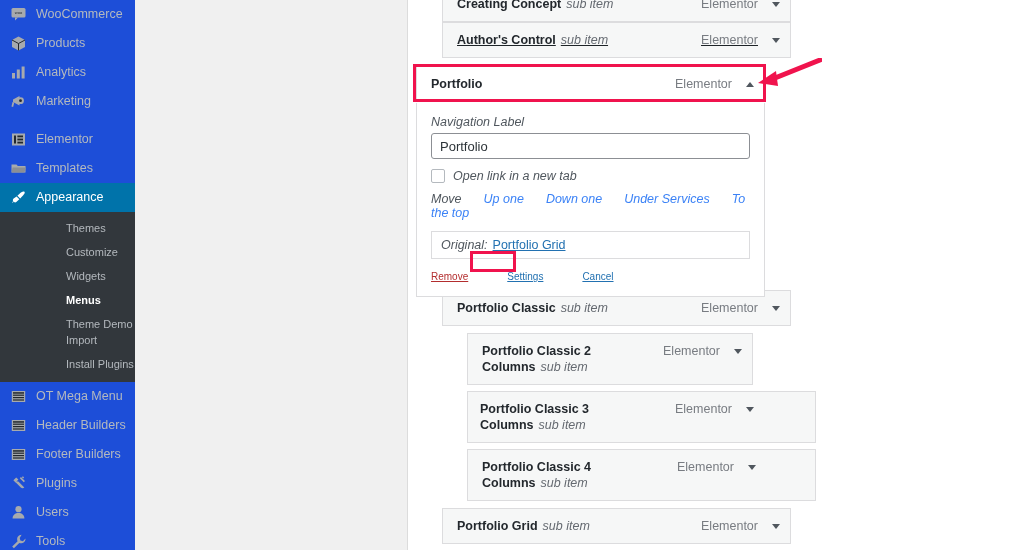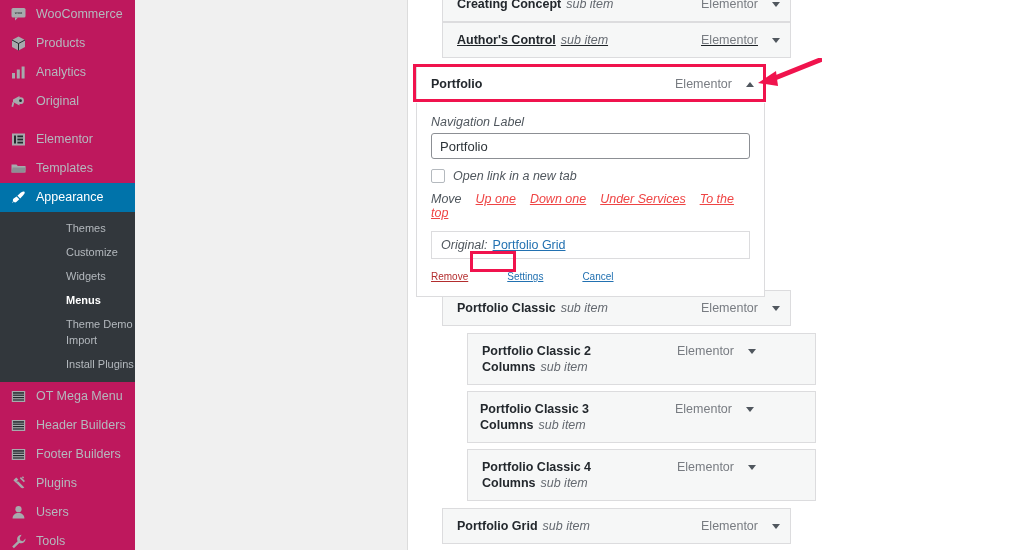--- a/index.html
+++ b/index.html
@@ -9,21 +9,21 @@
     overflow: hidden;
     background: #ffffff;
     font-family: "Liberation Sans", sans-serif;
   }
   #root { position: relative; width: 1024px; height: 550px; }
 
   
   #adminmenu {
     position: absolute; left: 0; top: 0;
     width: 135px; height: 550px;
-    background: #be185d;
+    background: #1d4ed8;
     color: #b4b9be;
     font-size: 12.5px;
   }
   .menu-top {
     position: relative;
     display: flex; align-items: center;
     height: 29px;
     padding-left: 9px;
     color: #b4b9be;
     cursor: pointer;
@@ -164,24 +164,23 @@
     color: #50575e;
     font-size: 12.5px;
   }
   .move-row {
     margin-top: 9px;
     font-style: italic;
     color: #50575e;
     font-size: 12.5px;
   }
   .move-row .mv-link {
-    color: #ef4444;
-    text-decoration: underline;
+    color: #3b82f6;
     font-style: italic;
-    margin-left: 14px;
+    margin-left: 22px;
     cursor: pointer;
   }
   .orig-box {
     margin-top: 11px;
     border: 1px solid #dcdcde;
     padding: 6px 9px;
     font-size: 12.5px;
   }
   .orig-box .olabel { font-style: italic; color: #50575e; }
   .orig-box .olink {
@@ -253,21 +252,21 @@
 
     <div class="menu-top">
       <span class="ico">
         <svg width="17" height="17" viewBox="0 0 17 17">
             <path d="M3 6.5 L9.5 3 L9.5 12.5 L3 9 Z" fill="#a7aaad"></path>
             <circle cx="10.5" cy="7.7" r="3.4" fill="#a7aaad"></circle>
             <circle cx="10.5" cy="7.7" r="1.4" fill="#23282d"></circle>
             <path d="M3.4 9.2 L2.3 13.8" stroke="#a7aaad" stroke-width="1.7"></path>
           </svg>
       </span>
-      <span class="mlabel">Original</span>
+      <span class="mlabel">Marketing</span>
     </div>
 
     <div class="menu-gap"></div>
 
     <div class="menu-top">
       <span class="ico">
         <svg width="17" height="17" viewBox="0 0 17 17">
             <rect x="2" y="2.5" width="13" height="12" fill="#a7aaad"></rect>
             <rect x="4" y="4.5" width="2" height="8" fill="#23282d"></rect>
             <rect x="7.4" y="4.5" width="5.6" height="1.8" fill="#23282d"></rect>
@@ -417,21 +416,21 @@
     <div class="menu-row" style="left:33px; top:290px; width:349px;">
       <div class="row-left">
         <span class="row-title">Portfolio Classic</span><span class="row-type">sub item</span>
       </div>
       <div class="row-right">
         <span class="row-origin">Elementor</span>
         <span class="caret"></span>
       </div>
     </div>
 
-    <div class="menu-row" style="left:58px; top:333px; width:349px;">
+    <div class="menu-row" style="left:58px; top:333px; width:286px;">
       <div class="row-left" style="max-width:195px;">
         <span class="row-title">Portfolio Classic 2 Columns</span><span class="row-type">sub item</span>
       </div>
       <div class="row-right">
         <span class="row-origin">Elementor</span>
         <span class="caret"></span>
       </div>
     </div>
 
     <div class="menu-row" style="left:58px; top:391px; width:349px;padding-left:12px;">

